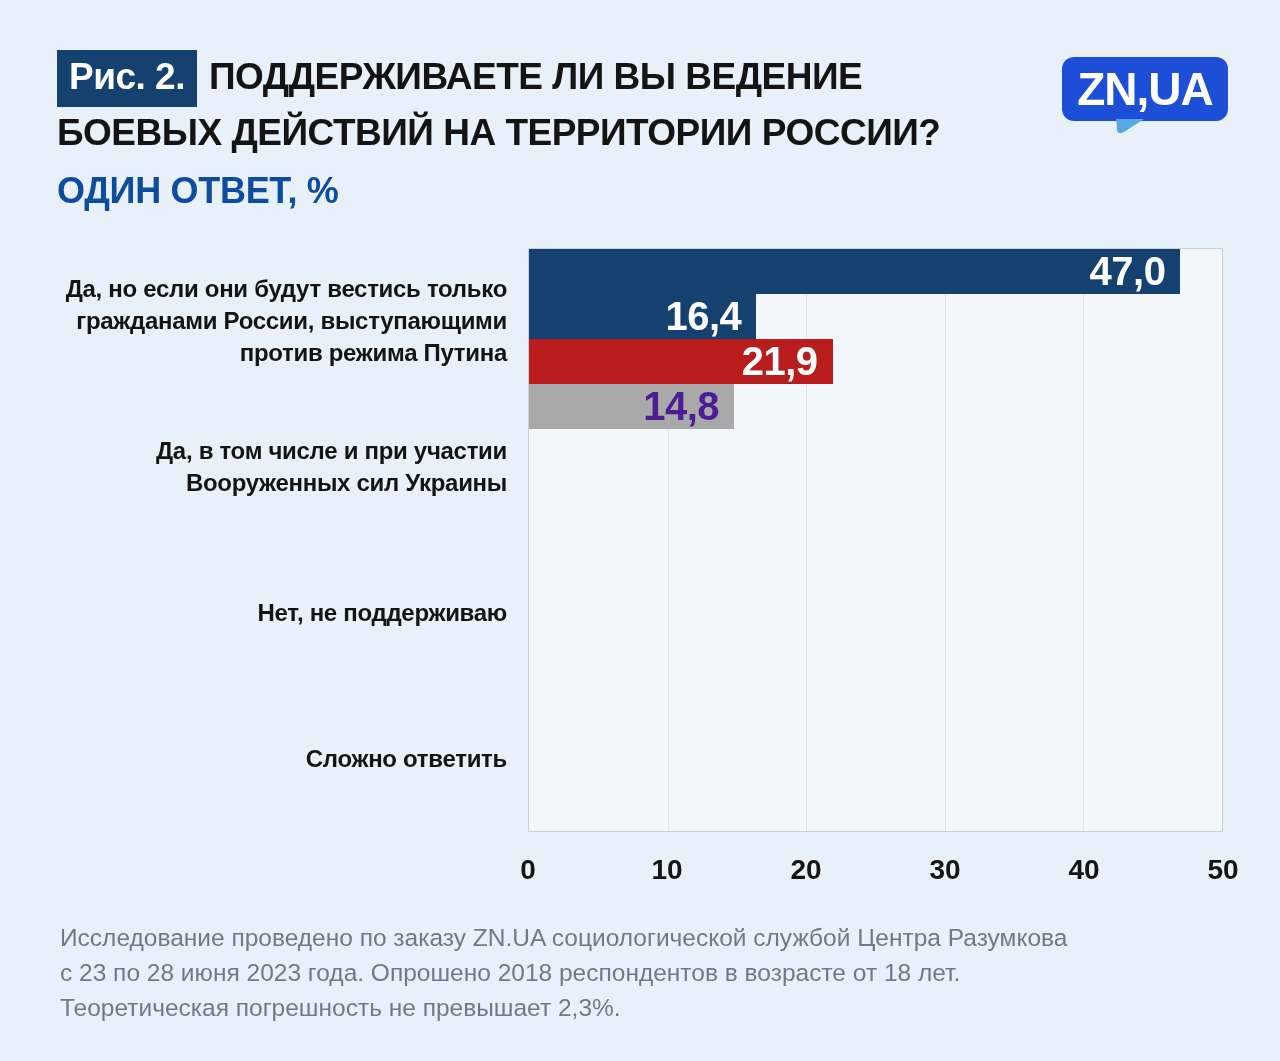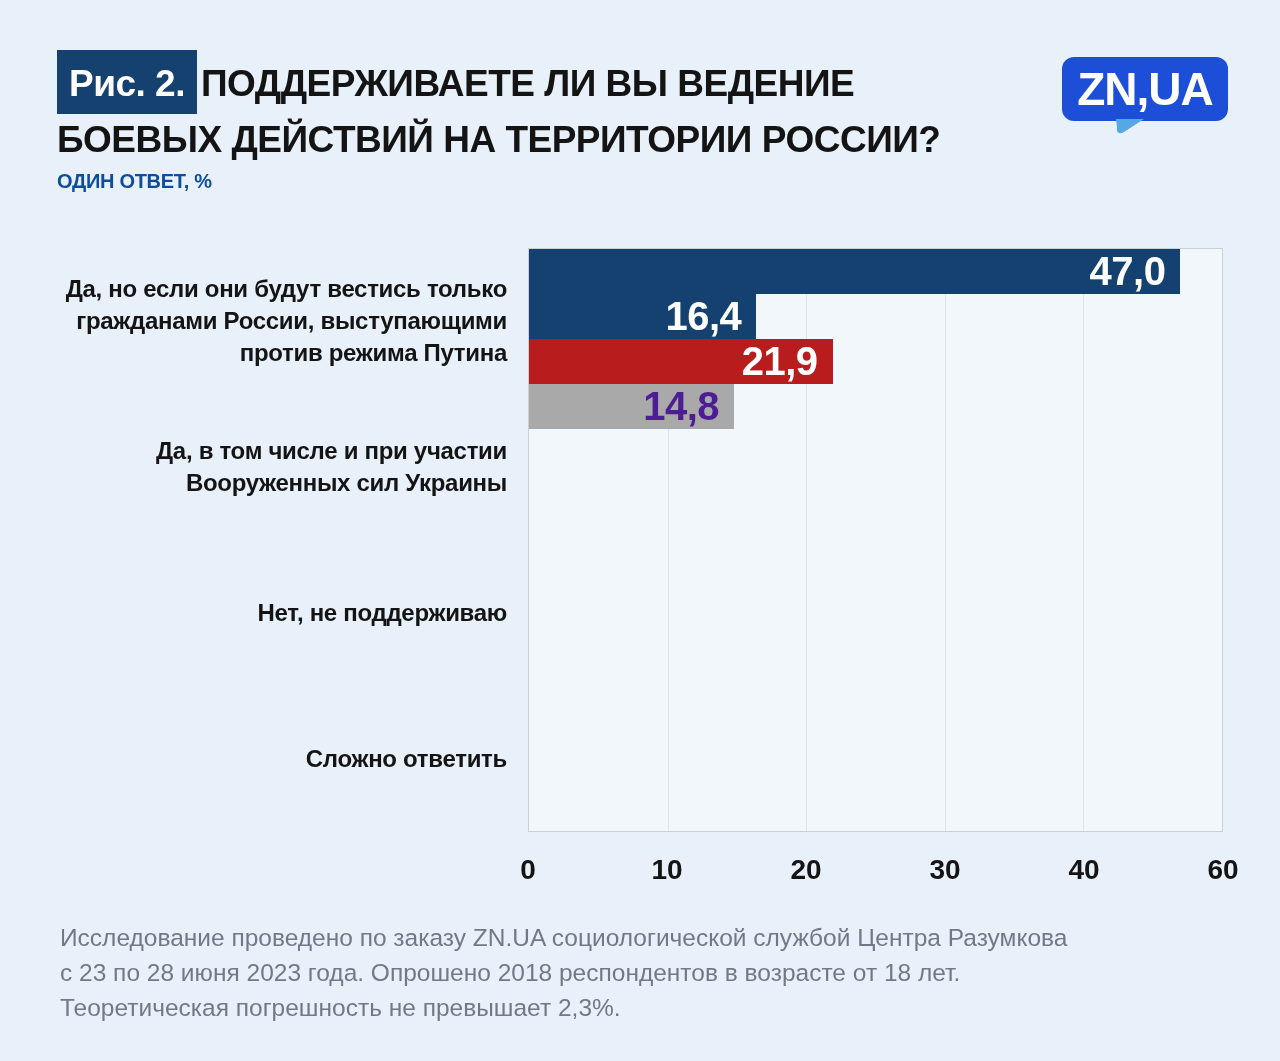--- a/index.html
+++ b/index.html
@@ -2,22 +2,22 @@
 <html><head>
 <meta charset="utf-8">
 <style>
   html,body{margin:0;padding:0;}
   body{font-family:"Liberation Sans","DejaVu Sans",sans-serif;}
   .canvas{position:relative;width:1280px;height:1061px;background:#e8f1fa;overflow:hidden;}
 
   
   .header{position:absolute;left:57px;top:50px;width:990px;}
   .title{font-size:37px;line-height:52px;font-weight:bold;color:#141414;letter-spacing:-0.5px;}
-  .chip{display:inline-block;background:#14416f;color:#ffffff;padding:8px 12px 4px 12px;margin-right:4px;}
-  .subtitle{position:absolute;left:57px;top:170px;font-size:20px;font-weight:bold;color:#0d4d9e;letter-spacing:-0.3px;}
+  .chip{display:inline-block;background:#14416f;color:#ffffff;padding:1px 12px 4px 12px;margin-right:12px;}
+  .subtitle{position:absolute;left:57px;top:170px;font-size:36px;font-weight:bold;color:#0d4d9e;letter-spacing:-0.3px;}
 
   
   .logo{position:absolute;left:1062px;top:57px;width:166px;height:64px;background:#56a8e3;border-radius:12px;
         display:flex;align-items:center;justify-content:center;color:#fff;font-weight:bold;font-size:46px;letter-spacing:-1px;}
   .logo-tail{position:absolute;left:52px;bottom:-14px;}
 
   
   .chart{position:absolute;left:57px;top:248px;width:1166px;display:flex;}
   .labels-col{width:471px;padding-right:21px;box-sizing:border-box;height:584px;display:flex;flex-direction:column;}
   .cat-label{height:25%;display:flex;align-items:center;justify-content:flex-end;text-align:right;
@@ -94,21 +94,21 @@
               </div>
             </div>
           </div>
       </div>
       <div class="axis">
           <span class="tick" style="left: 0%;">0</span>
           <span class="tick" style="left: 20%;">10</span>
           <span class="tick" style="left: 40%;">20</span>
           <span class="tick" style="left: 60%;">30</span>
           <span class="tick" style="left: 80%;">40</span>
-          <span class="tick" style="left: 100%;">60</span>
+          <span class="tick" style="left: 100%;">50</span>
         </div>
     </div>
   </div>
 
   <div class="footer" style="color: rgb(112, 122, 134);">
     <span>Исследование проведено по заказу ZN.UA социологической службой Центра Разумкова</span><br>
     <span>с 23 по 28 июня 2023 года. Опрошено 2018 респондентов в возрасте от 18 лет.</span><br>
     <span>Теоретическая погрешность не превышает 2,3%.</span>
   </div>
 

